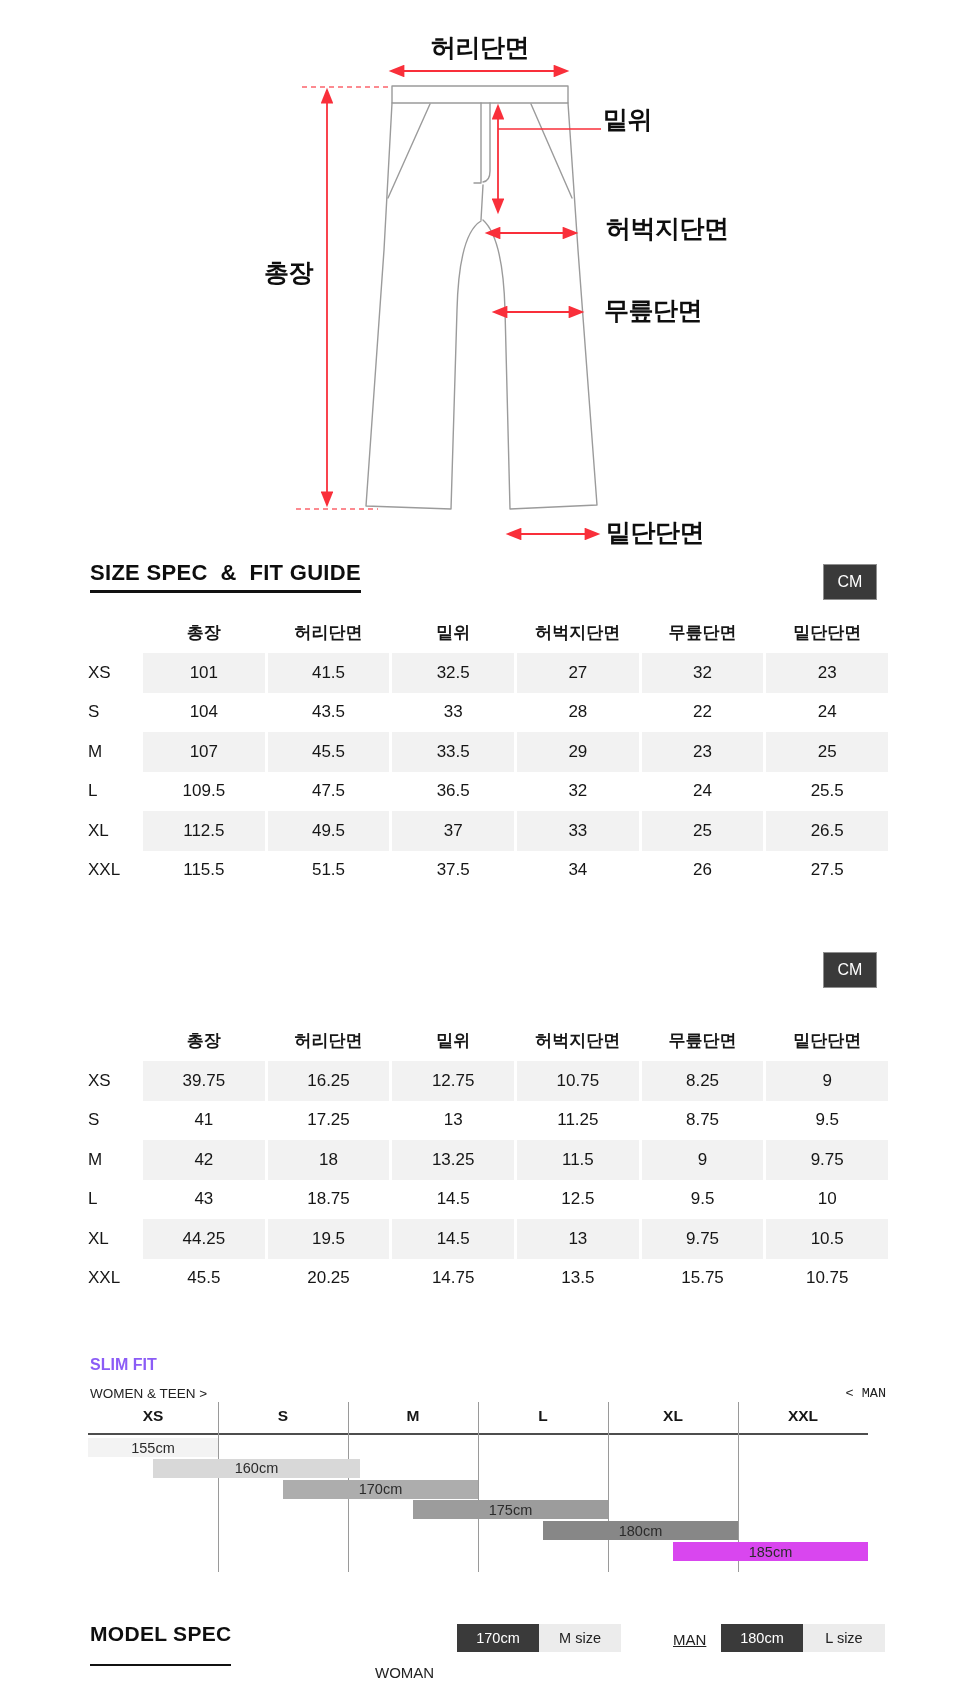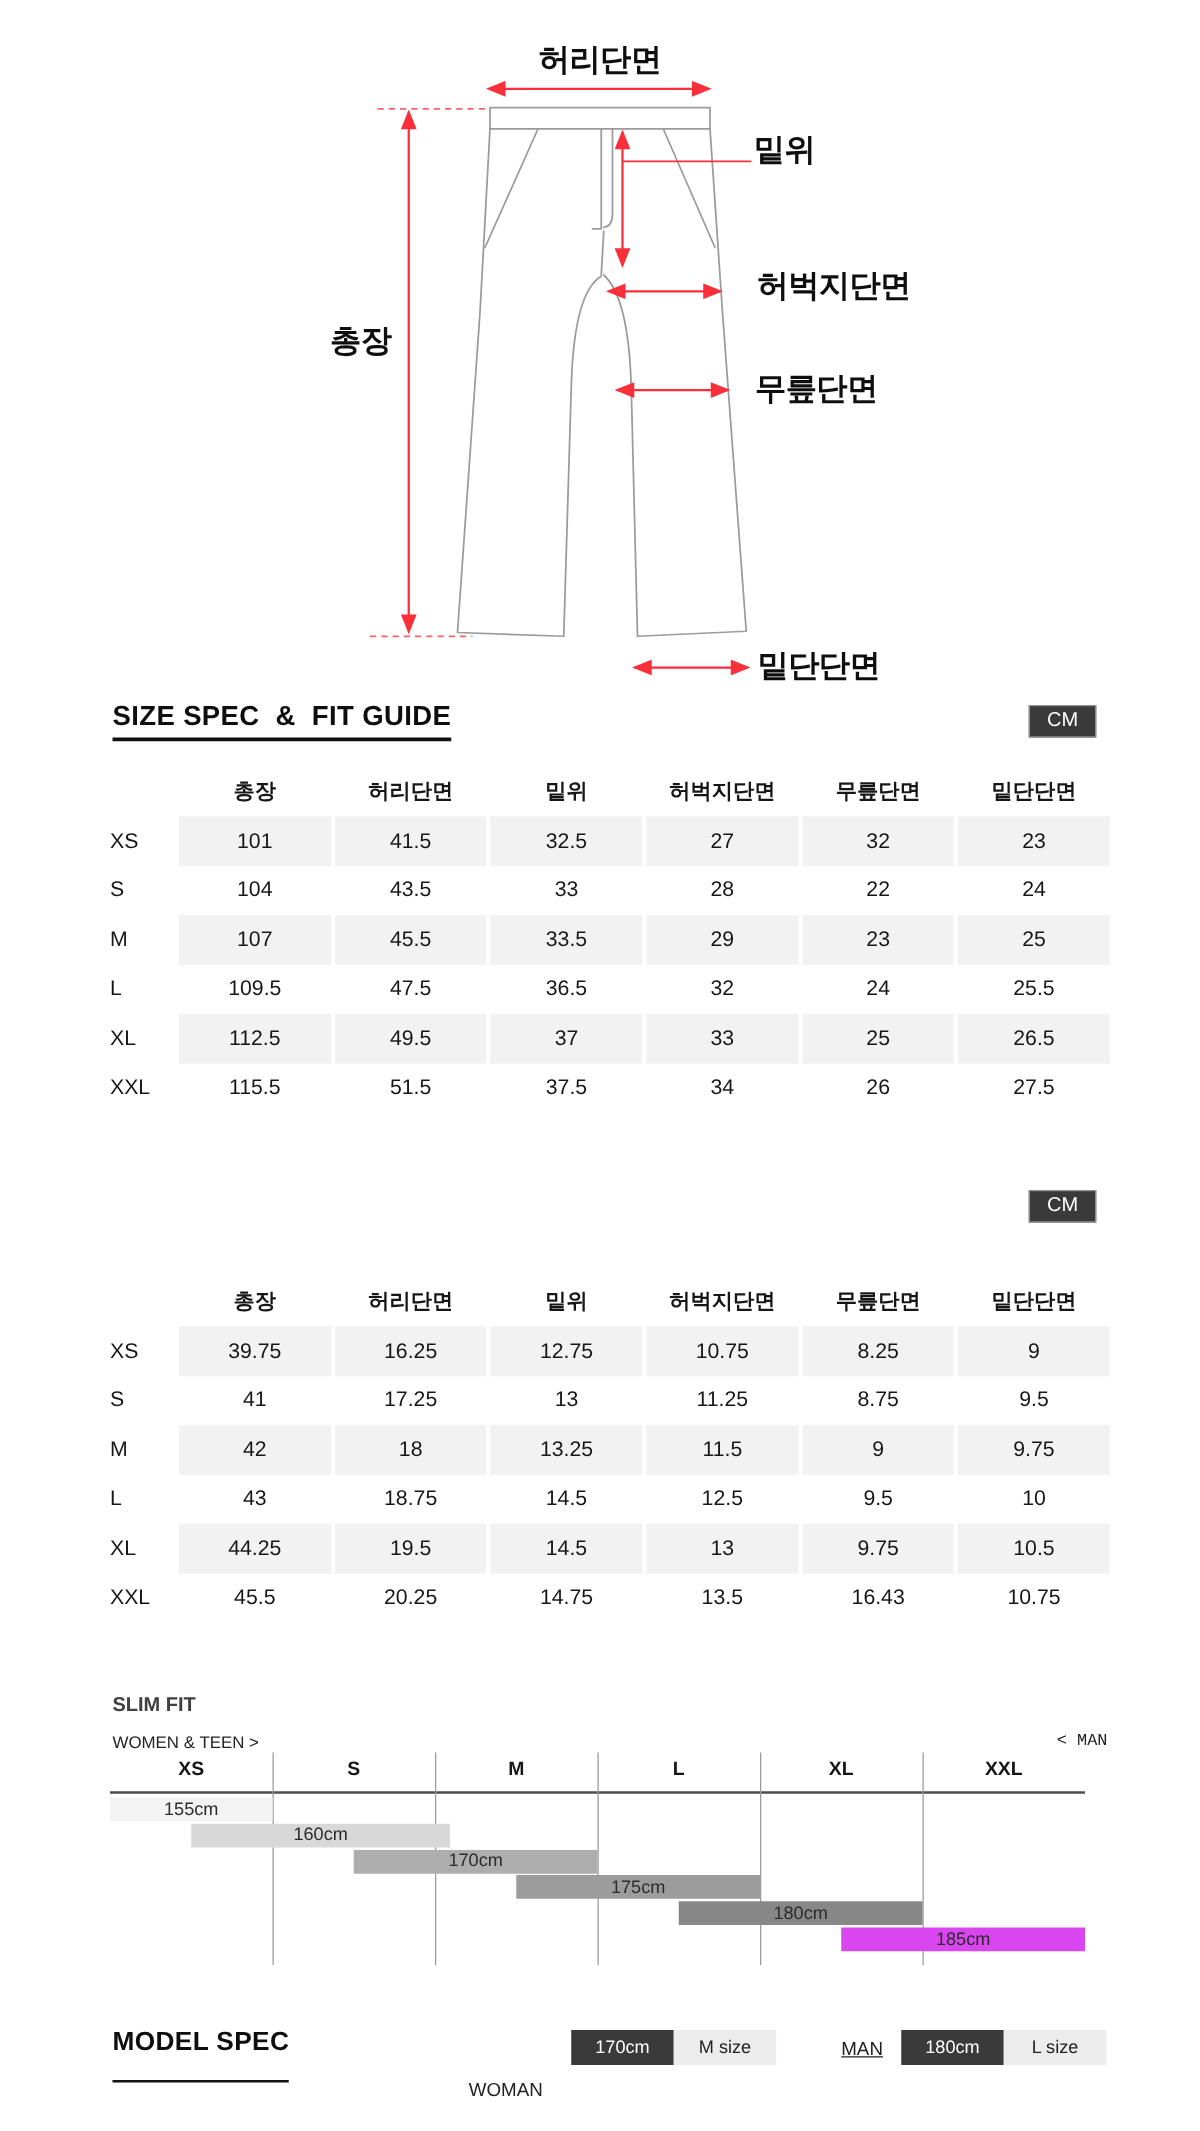--- a/index.html
+++ b/index.html
@@ -13,34 +13,34 @@
   
   .outline{fill:none;stroke:var(--outline,#9b9b9b);stroke-width:1.4;stroke-linejoin:round;stroke-linecap:round;}
   .red{stroke:var(--accent,#f92f3a);stroke-width:1.8;fill:none;}
   .redthin{stroke:var(--accent,#f92f3a);stroke-width:1.4;fill:none;}
   .dash{stroke-dasharray:5 4;opacity:.75;}
   .redfill{fill:var(--accent,#f92f3a);}
 
   
   .h-title{font-size:22px;font-weight:800;letter-spacing:.3px;border-bottom:3px solid #111;
            padding-bottom:4px;white-space:pre;color:#0e0e0e;}
-  .badge{width:54px;height:26px;background:var(--badge,#3a3a3a);border:1px solid #8f8f8f;color:#fff;
+  .badge{width:54px;height:36px;background:var(--badge,#3a3a3a);border:1px solid #8f8f8f;color:#fff;
          font-size:16px;display:flex;align-items:center;justify-content:center;box-sizing:border-box;}
 
   
   .sizetable{width:800px;}
   .trow{display:flex;gap:3px;height:39.5px;align-items:stretch;}
   .trow.thead{height:41px;}
   .tsize{width:52px;display:flex;align-items:center;font-size:17px;color:#161616;}
   .tcell{flex:1;display:flex;align-items:center;justify-content:center;font-size:17px;color:#161616;}
   .th{font-weight:700;background:transparent !important;}
   .shade .tcell{background:var(--shade,#f2f2f2);}
 
   
-  .fit-head{font-size:16px;font-weight:800;color:#404040;}
+  .fit-head{font-size:16px;font-weight:800;color:#8b5cf6;}
   .fit-sub{font-size:13.5px;font-weight:500;color:#222;}
   .fg{width:780px;height:172px;}
   .fg-sizes{display:flex;position:relative;z-index:1;}
   .fg-size{width:130px;text-align:center;font-size:15.5px;font-weight:600;padding-top:5px;color:#161616;}
   .fg-topline{position:absolute;top:31px;left:0;width:780px;height:2px;background:#4d4d4d;}
   .fg-div{position:absolute;top:0;width:1px;height:170px;background:#9a9a9a;}
   .fg-bar{position:absolute;height:19px;display:flex;align-items:center;justify-content:center;
           font-size:14.5px;color:#2b2b2b;z-index:2;}
 
   
@@ -212,21 +212,21 @@
         <div class="tcell">13</div>
         <div class="tcell">9.75</div>
         <div class="tcell">10.5</div>
       </div>
       <div class="trow">
         <div class="tsize">XXL</div>
         <div class="tcell">45.5</div>
         <div class="tcell">20.25</div>
         <div class="tcell">14.75</div>
         <div class="tcell">13.5</div>
-        <div class="tcell">16.43</div>
+        <div class="tcell">15.75</div>
         <div class="tcell">10.75</div>
       </div>
     </div>
 
   <div class="abs fit-head" style="left:90px;top:1356px;">SLIM FIT</div>
   <div class="abs fit-sub" style="left:90px;top:1386px;">WOMEN &amp; TEEN &gt;</div>
   <div class="abs fit-sub" style="right:74px;top:1386px;font-family:Liberation Mono, monospace;">&lt; MAN</div>
   <div class="abs fg" style="left:88px;top:1402px;">
       <div class="fg-sizes">
         <div class="fg-size">XS</div>

